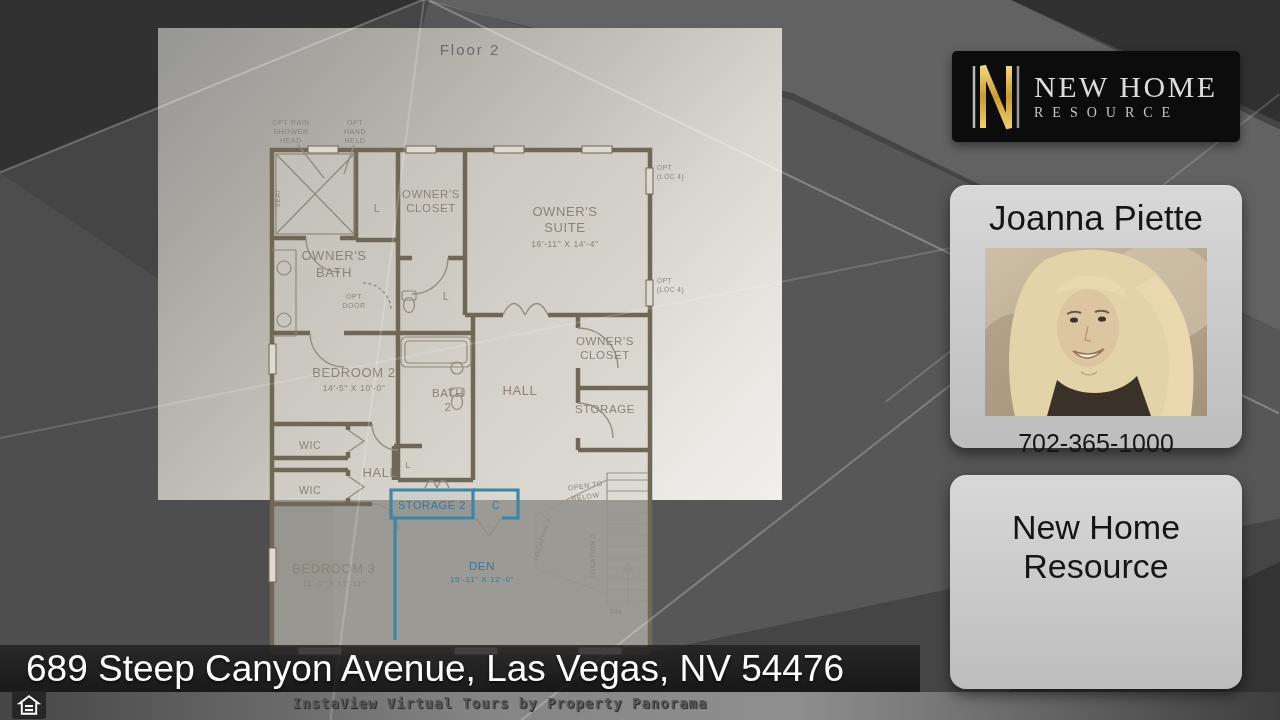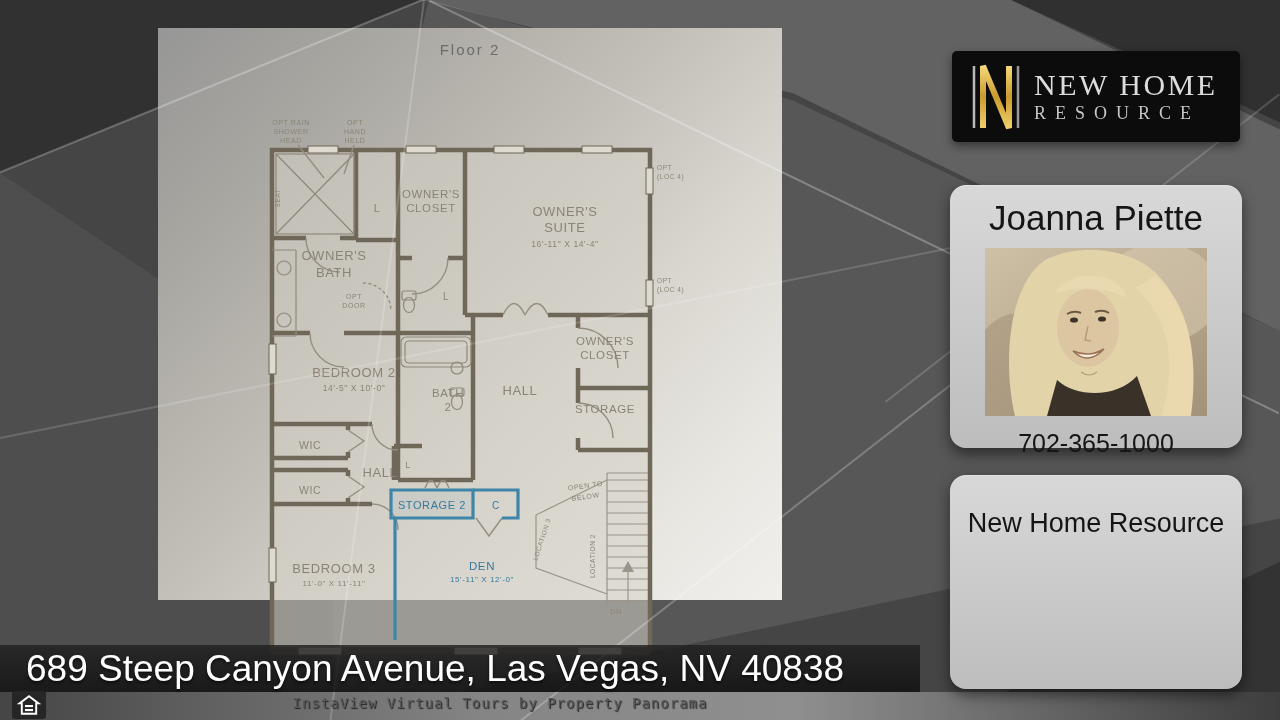--- a/index.html
+++ b/index.html
@@ -10,49 +10,49 @@
   .w-a{background:rgba(255,255,255,0.16);clip-path:polygon(33% 0%,79% 0%,100% 18%,100% 46%,62% 13%);}
   .w-b{background:rgba(255,255,255,0.10);clip-path:polygon(33.5% 0%,62% 14%,100% 46%,100% 72%,26% 100%,26% 55%);}
   .w-c{background:rgba(0,0,0,0.28);clip-path:polygon(0 0,33% 0,0 24%);}
   .w-d{background:rgba(0,0,0,0.25);clip-path:polygon(100% 78%,100% 100%,74% 100%);}
   .w-e{background:rgba(0,0,0,0.30);clip-path:polygon(79% 0,100% 0,100% 17%);}
   .w-f{background:rgba(255,255,255,0.05);clip-path:polygon(0 24%,26% 55%,26% 100%,0 100%);}
   .line{position:absolute;height:1.5px;background:rgba(255,255,255,0.35);transform-origin:0 0;z-index:3;}
   .bottomstrip{position:absolute;left:0;top:692px;width:1280px;height:28px;z-index:2;
                background:linear-gradient(90deg,#454545,#858585 38%,#8f8f8f 62%,#3e3e3e);}
   
-  .paper{position:absolute;left:158px;top:28px;width:624px;height:572px;z-index:2;
+  .paper{position:absolute;left:158px;top:28px;width:624px;height:472px;z-index:2;
          background:linear-gradient(132deg,#969696 0%,#a9a7a1 20%,#c2bfb8 45%,#d9d6cf 65%,#e9e7e2 85%,#f0efeb 100%);}
   .paper svg{display:block;}
   .plan-label{fill:#8b8476;letter-spacing:.6px;}
   .plan-hl{fill:#37799c;letter-spacing:.6px;}
   
   .logo{position:absolute;left:952px;top:51px;width:288px;height:91px;background:#0c0c0c;
         border-radius:5px;display:flex;align-items:center;z-index:6;box-shadow:0 4px 10px rgba(0,0,0,.45);}
   .logo-text{margin-left:12px;}
   .logo-l1{font-family:"Liberation Serif",serif;font-size:30px;letter-spacing:2.5px;color:#dcdcdc;line-height:30px;}
-  .logo-l2{font-family:"Liberation Serif",serif;font-size:18px;letter-spacing:9px;color:#c6c6c6;margin-top:3px;}
+  .logo-l2{font-family:"Liberation Serif",serif;font-size:14px;letter-spacing:9px;color:#c6c6c6;margin-top:3px;}
   .card{position:absolute;left:950px;width:292px;border-radius:16px;z-index:6;
         background:linear-gradient(180deg,#d8d8d8,#bdbdbd);box-shadow:0 6px 14px rgba(0,0,0,.5);
         border-top:1px solid rgba(255,255,255,.55);text-align:center;color:#151515;}
   .card-agent{top:185px;height:262px;}
   .card-office{top:475px;height:213px;}
   .agent-name{font-size:35px;padding-top:12px;}
   .agent-photo{width:222px;height:168px;margin:10px auto 0;display:block;}
   .agent-phone{font-size:25px;margin-top:13px;}
-  .office-name{font-size:27px;padding-top:32px;}
+  .office-name{font-size:34px;padding-top:32px;}
   .office-addr{font-size:23px;line-height:29px;margin-top:26px;}
   
   .addrbar{position:absolute;left:0;top:645px;width:920px;height:47px;z-index:7;
            background:linear-gradient(180deg,rgba(32,32,32,.82),rgba(14,14,14,.82));
            display:flex;align-items:center;}
   .addrbar span{color:#ffffff;font-size:37px;padding-left:26px;white-space:nowrap;
                 text-shadow:0 2px 3px rgba(0,0,0,.6);}
   .footer{position:absolute;left:0;top:695px;width:1000px;text-align:center;z-index:7;
-          font-family:"DejaVu Sans Mono",monospace;font-weight:normal;font-size:14px;
+          font-family:"DejaVu Sans Mono",monospace;font-weight:bold;font-size:14px;
           color:#585858;text-shadow:1px 1px 1px #222222;letter-spacing:1px;}
   .eho{position:absolute;left:12px;top:691px;width:34px;height:28px;background:#262626;
        border-radius:3px;z-index:7;display:flex;align-items:center;justify-content:center;}
 </style>
 </head>
 <body>
 
 <div class="stage">
 
   <div class="wedge w-c"></div>
@@ -270,21 +270,21 @@
     <div class="agent-phone">702-365-1000</div>
   </div>
 
   <div class="card card-office">
     <div class="office-name">New Home Resource</div>
     <div class="office-addr">
     </div>
   </div>
 
   <div class="addrbar">
-    <span>689 Steep Canyon Avenue, Las Vegas, NV 40838</span>
+    <span>689 Steep Canyon Avenue, Las Vegas, NV 54476</span>
   </div>
 
   <div class="eho">
     <svg width="24" height="22" viewBox="0 0 30 26">
       <path d="M15,2 L3,11 H6 V24 H24 V11 H27 Z" fill="none" stroke="#ffffff" stroke-width="2.4"></path>
       <rect x="10" y="13" width="10" height="2.6" fill="#ffffff"></rect>
       <rect x="10" y="18" width="10" height="2.6" fill="#ffffff"></rect>
     </svg>
   </div>
 

